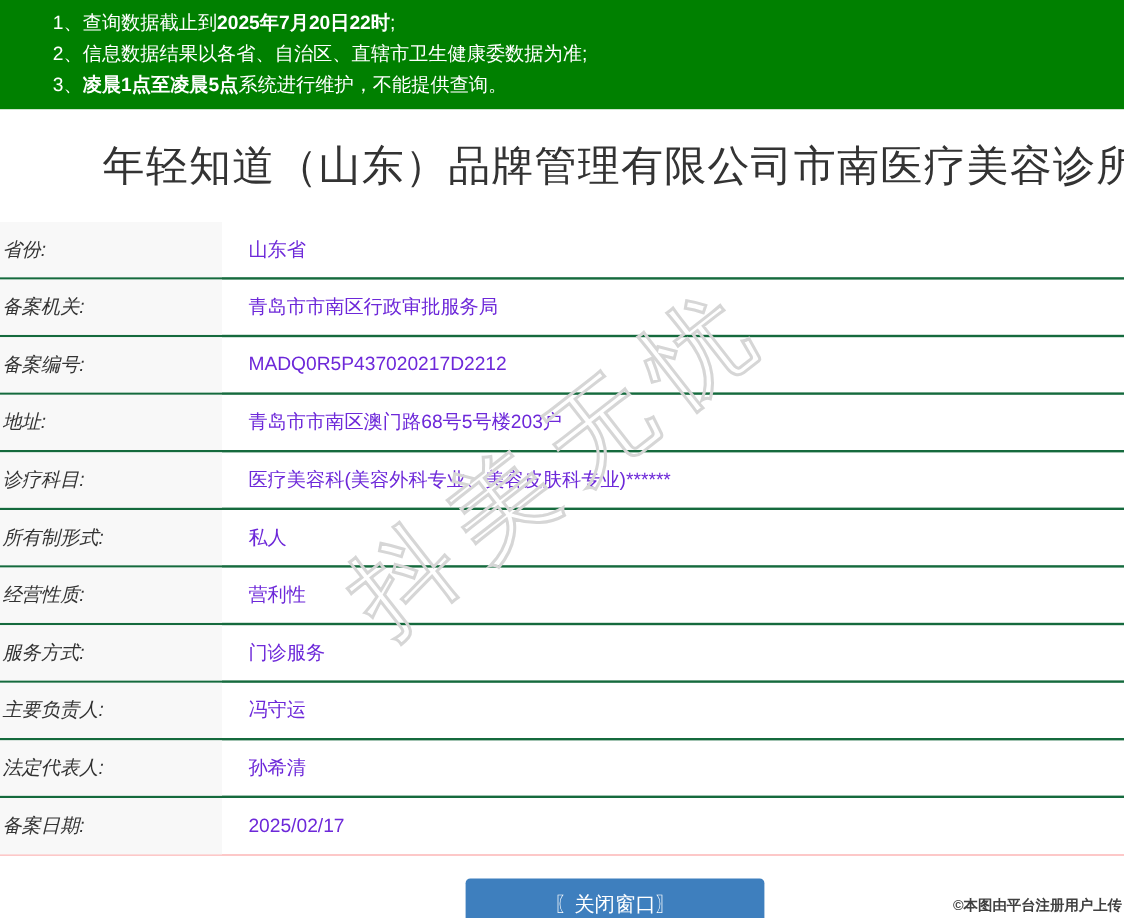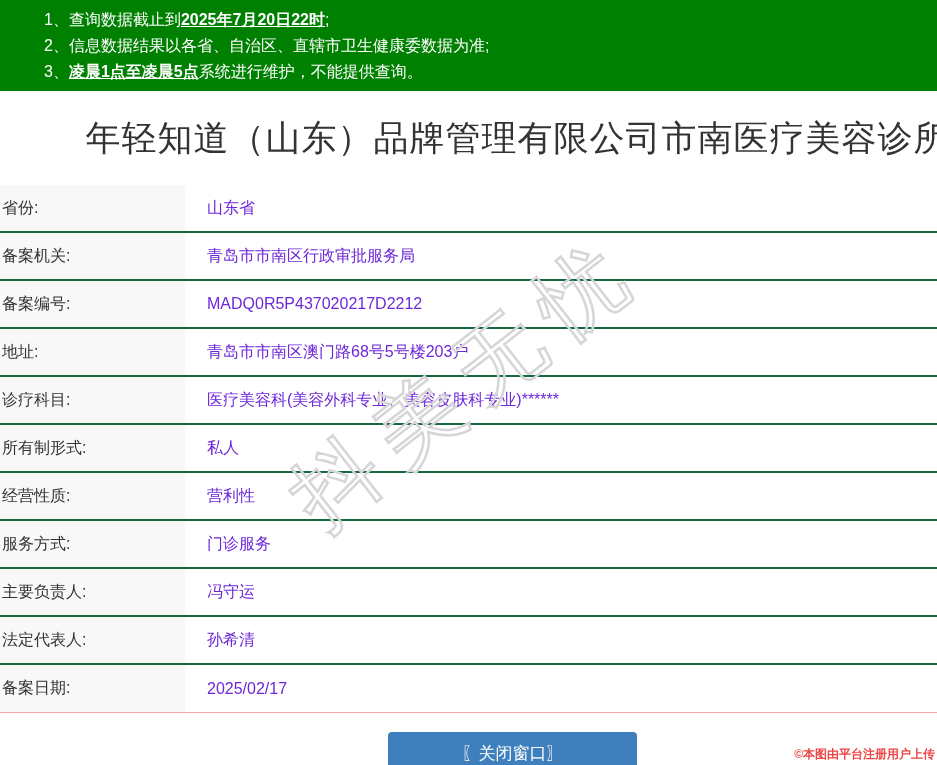--- a/index.html
+++ b/index.html
@@ -16,21 +16,21 @@
     background: #008000;
     color: #ffffff;
     height: 91px;
     padding: 7px 10px 0 44px;
     font-size: 16px;
   }
   .notice-line {
     line-height: 26px;
     white-space: nowrap;
   }
-  .notice-line b { font-weight: bold; text-decoration: underline; }
+  .notice-line b { font-weight: bold; }
 
   
   .title-section {
     height: 94px;
     display: flex;
     align-items: center;
     justify-content: center;
     padding-left: 98px;
   }
   .page-title {
@@ -52,20 +52,21 @@
   }
   .info-row:last-child { border-bottom: 1px solid #fca5a5; }
   .row-label {
     width: 185px;
     background: #f8f8f8;
     display: flex;
     align-items: center;
     padding-left: 2px;
     color: #333333;
     flex-shrink: 0;
+    font-style: italic;
   }
   .row-value {
     flex: 1;
     display: flex;
     align-items: center;
     padding-left: 22px;
     color: #6d28d9;
   }
 
   
@@ -102,21 +103,21 @@
     font-weight: 400;
   }
 
   
   .copyright-note {
     position: absolute;
     right: 2px;
     bottom: 2px;
     font-size: 12px;
     font-weight: bold;
-    color: #ef4444;
+    color: #404040;
     text-shadow:
       -1px 0 #ffffff, 1px 0 #ffffff, 0 -1px #ffffff, 0 1px #ffffff;
     z-index: 10;
     white-space: nowrap;
   }
 </style>
 </head>
 <body>
 
 <div class="notice-bar">

